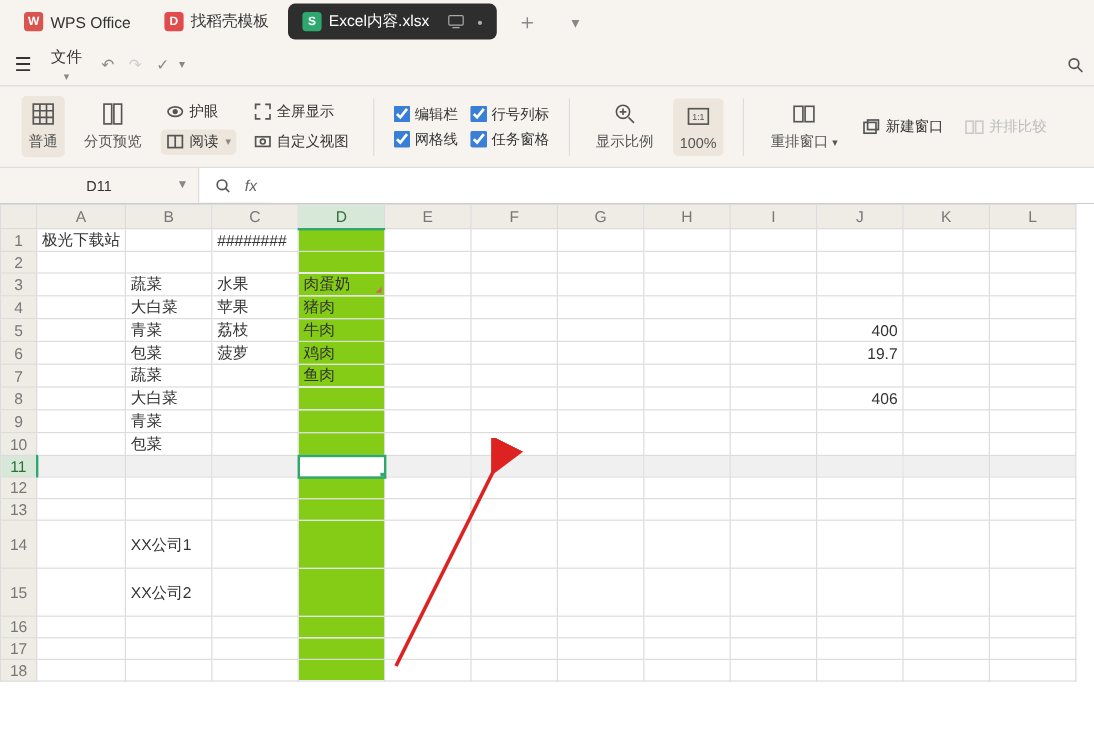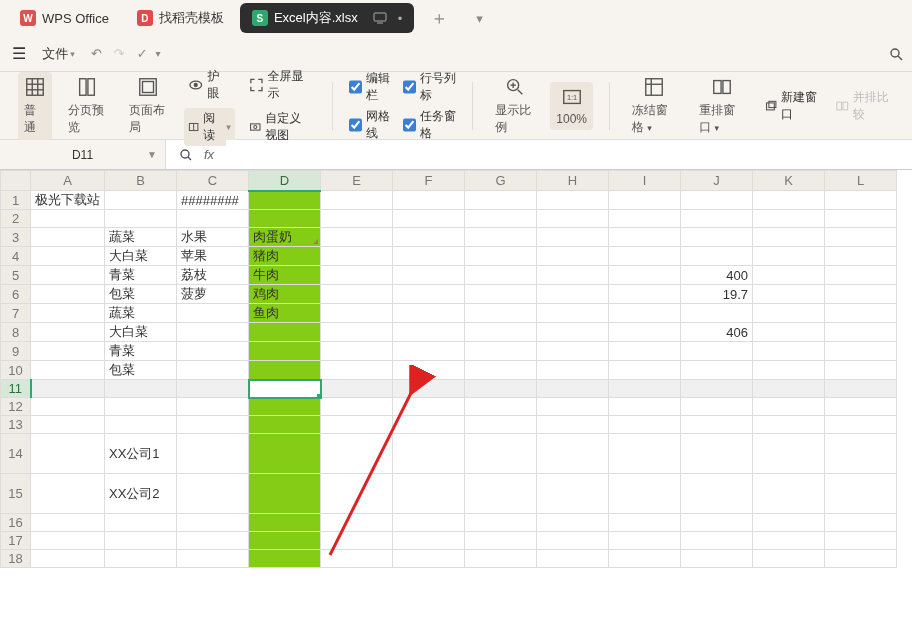--- a/index.html
+++ b/index.html
@@ -9,21 +9,21 @@
 .tab.active { background: #2e2e2e; color: #fff; }
 .tab-icon { width: 16px; height: 16px; border-radius: 3px; display: flex; align-items: center; justify-content: center; font-size: 10px; font-weight: bold; }
 .tab-icon-w { background: #d9534f; color: #fff; }
 .tab-icon-d { background: #e24b4b; color: #fff; }
 .tab-icon-s { background: #2ea86e; color: #fff; }
 .tab-extra { display: flex; align-items: center; gap: 10px; color: #888; margin-left: 8px; }
 .mini { width: 16px; height: 16px; }
 .menubar { height: 36px; display: flex; align-items: center; gap: 0; border-bottom: 1px solid #ddd; padding: 0 8px; }
 .menu-left { display: flex; align-items: center; gap: 4px; }
 .hamburger { font-size: 16px; padding: 4px; }
-.file-btn { padding: 4px 8px; display:flex; align-items:center; gap:2px; }
+.file-btn { padding: 4px 8px; display:flex; align-items:center; gap:2px;flex-direction:column; }
 .menu-tabs { display: flex; gap: 22px; margin-left: 220px; }
 .menu-tab { padding: 6px 4px; cursor: pointer; color: #333; }
 .menu-tab.active { color: #3a7fd6; border-bottom: 2px solid #3a7fd6; }
 .menu-right { margin-left: auto; display:flex; gap:8px; color:#888; }
 .ribbon { height: 68px; display: flex; align-items: center; padding: 4px 18px; gap: 10px; border-bottom: 1px solid #ddd; }
 .ribbon-stack { display: flex; flex-direction: column; gap: 4px; }
 .big-btn { display: flex; flex-direction: column; align-items: center; gap: 4px; padding: 4px 6px; border-radius: 4px; cursor: pointer; }
 .big-btn.active { background: #ece6dc; }
 .btn-label { font-size: 12px; color: #555; }
 .ribbon-divider { width: 1px; height: 48px; background: #ddd; margin: 0 6px; }
@@ -114,27 +114,20 @@
       </svg>
     <span class="btn-label">普通</span>
   </div>
   <div class="big-btn">
     <svg class="ribbon-icon" viewBox="0 0 24 24">
         <rect x="4" y="3" width="7" height="18"></rect>
         <rect x="13" y="3" width="7" height="18"></rect>
       </svg>
     <span class="btn-label">分页预览</span>
   </div>
-  <div class="big-btn">
-    <svg class="ribbon-icon" viewBox="0 0 24 24">
-        <rect x="3" y="3" width="18" height="18"></rect>
-        <rect x="6" y="6" width="12" height="12"></rect>
-      </svg>
-    <span class="btn-label">页面布局</span>
-  </div>
   <div class="ribbon-stack">
     <div class="small-btn">
       <svg class="ribbon-icon-sm" viewBox="0 0 16 16">
           <ellipse cx="8" cy="8" rx="6" ry="4"></ellipse>
           <circle cx="8" cy="8" r="1.5" fill="#555"></circle>
         </svg>
       <span>护眼</span>
     </div>
     <div class="small-btn active" style="background:#ece6dc;border-radius:4px;">
       <svg class="ribbon-icon-sm" viewBox="0 0 16 16">
@@ -192,28 +185,20 @@
     <span class="btn-label">显示比例</span>
   </div>
   <div class="big-btn active">
     <svg class="ribbon-icon" viewBox="0 0 24 24">
         <rect x="3" y="5" width="18" height="14"></rect>
         <text x="12" y="15" font-size="8" text-anchor="middle" fill="#555" stroke="none">1:1</text>
       </svg>
     <span class="btn-label">100%</span>
   </div>
   <div class="ribbon-divider"></div>
-  <div class="big-btn">
-    <svg class="ribbon-icon" viewBox="0 0 24 24">
-        <rect x="3" y="3" width="18" height="18"></rect>
-        <line x1="3" y1="9" x2="21" y2="9"></line>
-        <line x1="9" y1="3" x2="9" y2="21"></line>
-      </svg>
-    <span class="btn-label"><span>冻结窗格</span> <span style="font-size:9px;">▾</span></span>
-  </div>
   <div class="big-btn">
     <svg class="ribbon-icon" viewBox="0 0 24 24">
         <rect x="3" y="5" width="8" height="14"></rect>
         <rect x="13" y="5" width="8" height="14"></rect>
       </svg>
     <span class="btn-label"><span>重排窗口</span> <span style="font-size:9px;">▾</span></span>
   </div>
   <div class="ribbon-stack">
     <div class="small-btn">
       <svg class="ribbon-icon-sm" viewBox="0 0 16 16">

